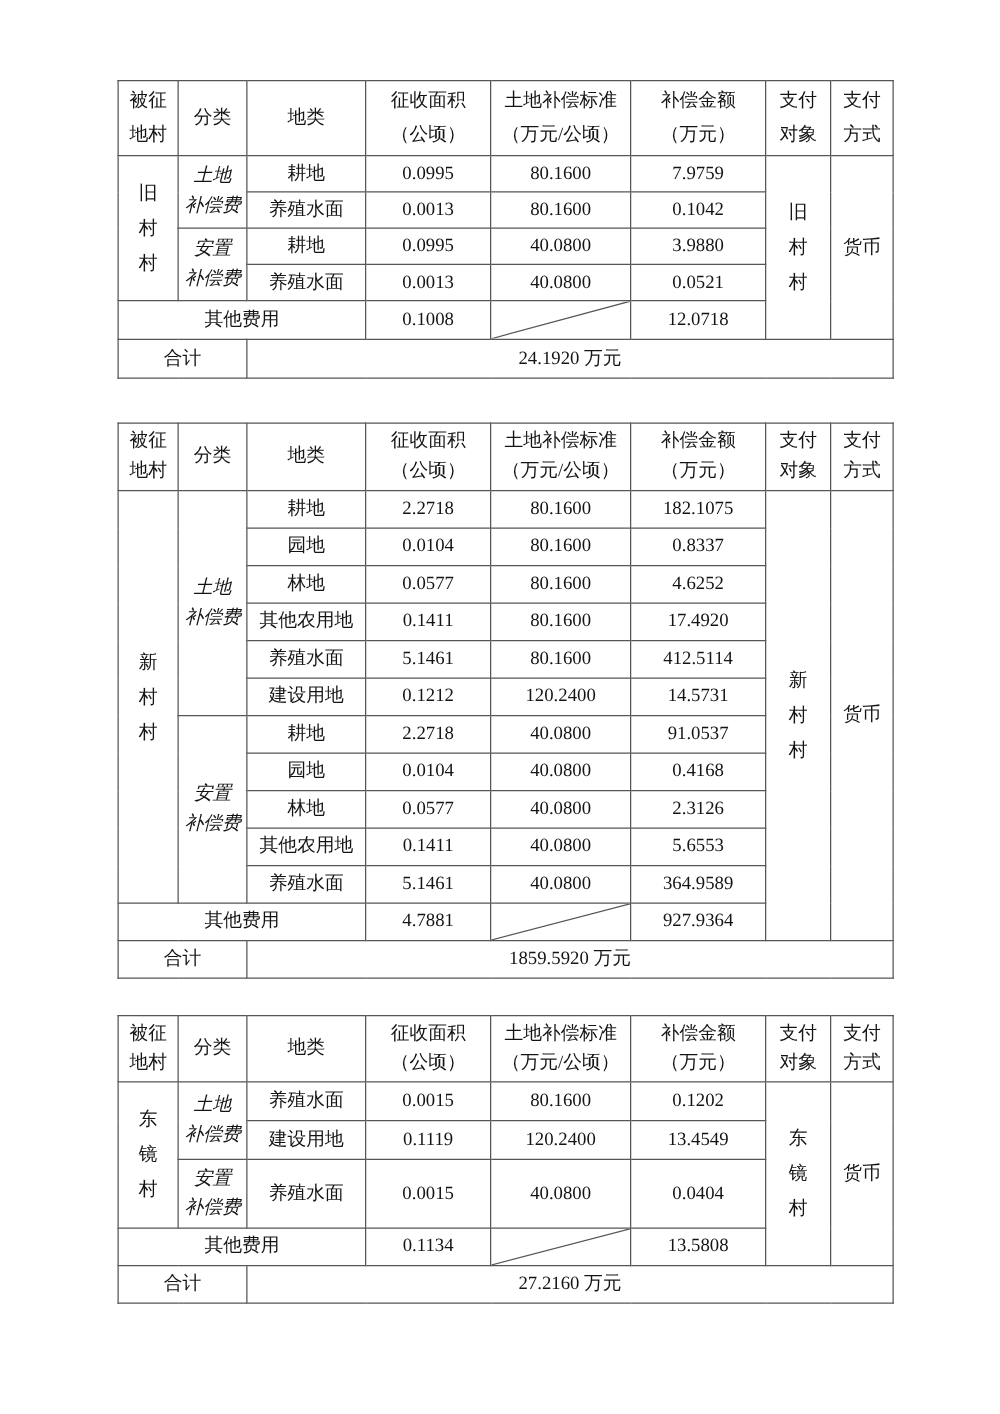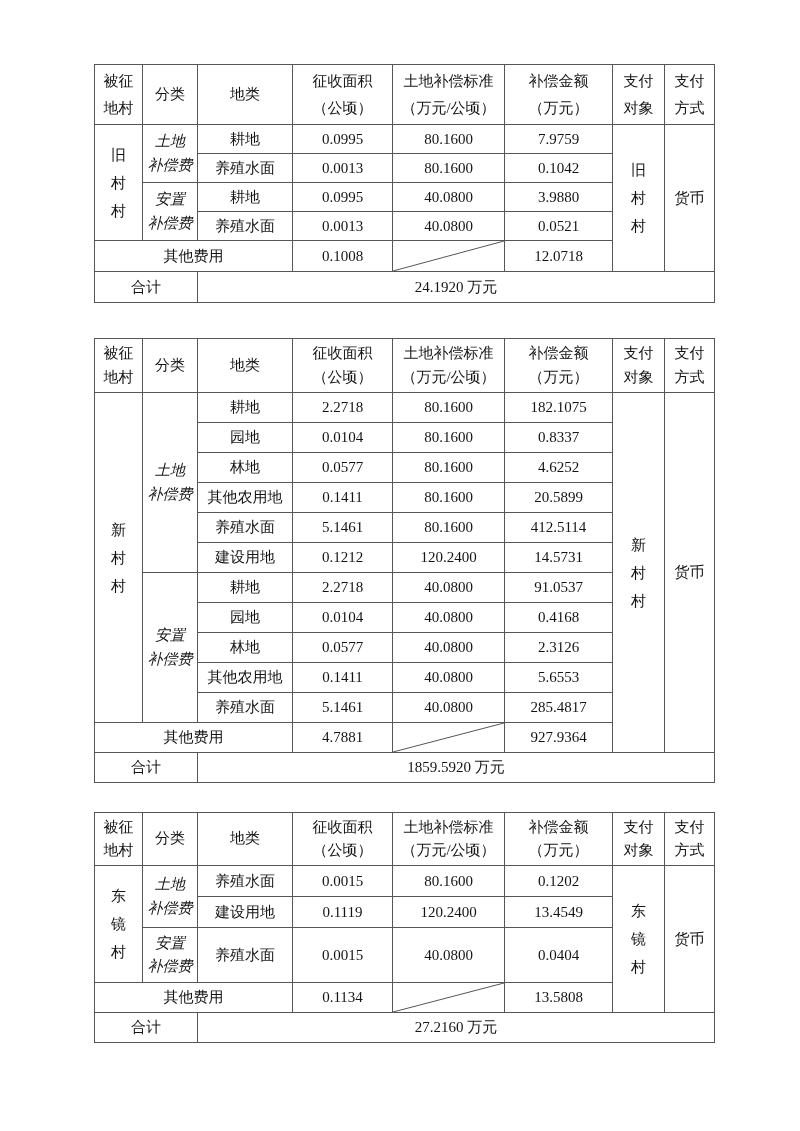--- a/index.html
+++ b/index.html
@@ -218,21 +218,21 @@
       <tr class="r">
         <td>林地</td>
         <td>0.0577</td>
         <td>80.1600</td>
         <td>4.6252</td>
       </tr>
       <tr class="r">
         <td>其他农用地</td>
         <td>0.1411</td>
         <td>80.1600</td>
-        <td>20.5899</td>
+        <td>17.4920</td>
       </tr>
       <tr class="r">
         <td>养殖水面</td>
         <td>5.1461</td>
         <td>80.1600</td>
         <td>412.5114</td>
       </tr>
       <tr class="r">
         <td>建设用地</td>
         <td>0.1212</td>
@@ -264,21 +264,21 @@
       <tr class="r">
         <td>其他农用地</td>
         <td>0.1411</td>
         <td>40.0800</td>
         <td>5.6553</td>
       </tr>
       <tr class="r">
         <td>养殖水面</td>
         <td>5.1461</td>
         <td>40.0800</td>
-        <td>285.4817</td>
+        <td>364.9589</td>
       </tr>
       <tr class="other">
         <td colspan="3">其他费用</td>
         <td>4.7881</td>
         <td class="diag">
             <svg viewBox="0 0 100 100" preserveAspectRatio="none">
               <line x1="0" y1="100" x2="100" y2="0" stroke="#565656" stroke-width="1" vector-effect="non-scaling-stroke"></line>
             </svg>
           </td>
         <td>927.9364</td>

